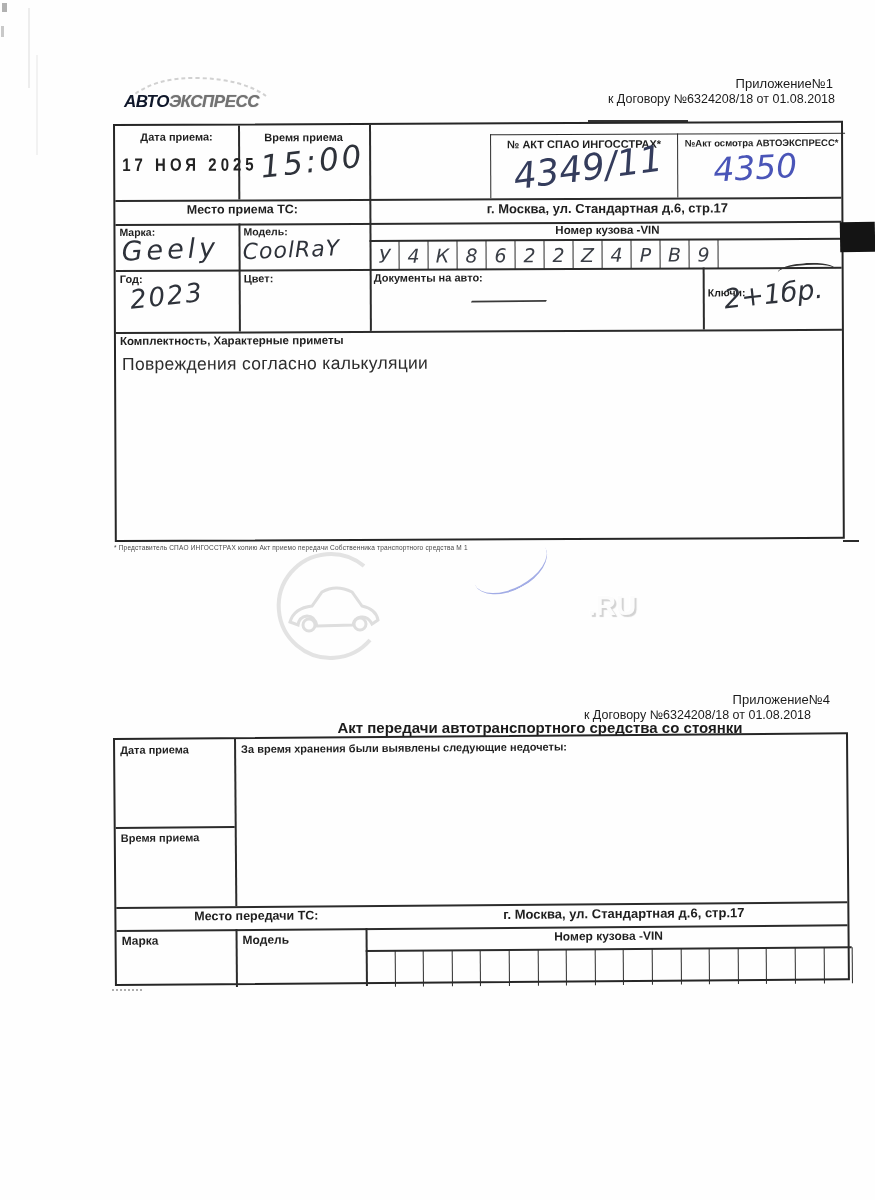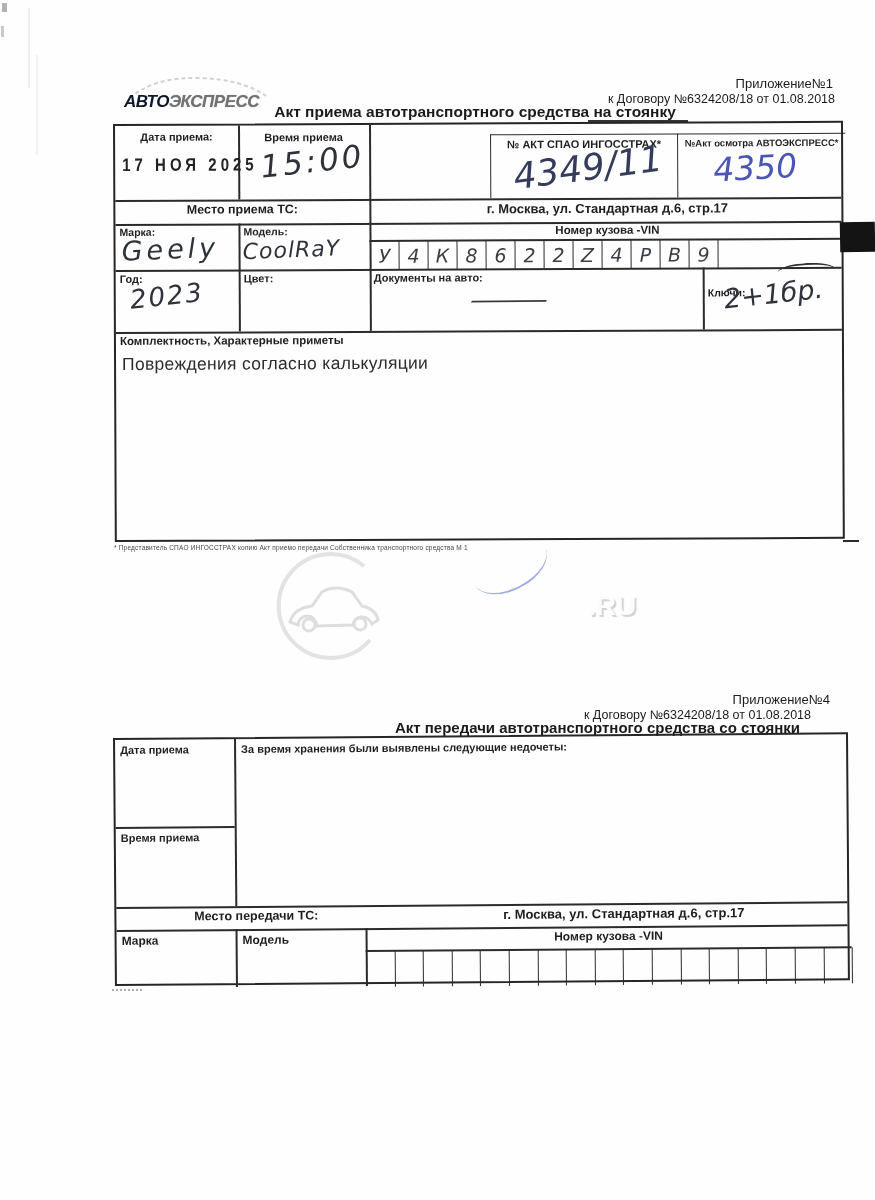--- a/index.html
+++ b/index.html
@@ -35,21 +35,20 @@
 
   <div class="abs" style="left:120px;top:74px;width:150px;height:44px;">
     <svg width="150" height="26" style="position:absolute;left:6px;top:0;" viewBox="0 0 150 26">
       <path d="M4,24 Q28,3 72,4 T140,22" fill="none" stroke="#c6c6c6" stroke-width="2" stroke-dasharray="4 3" opacity=".8"></path>
     </svg>
     <div class="abs" style="left:4px;top:18px;font-style:italic;font-weight:700;font-size:17px;letter-spacing:-0.5px;white-space:nowrap;">
       <span style="color:#0f172a;">АВТО</span><span style="color:#5a5a5a;opacity:.85;text-shadow:0 0 1px #999;">ЭКСПРЕСС</span>
     </div>
   </div>
 
-  <div class="abs" style="left:255px;top:103px;width:440px;text-align:center;font-size:15.5px;font-weight:600;color:#1b1b1b;">Акт приема автотранспортного средства на стоянку</div>
   <div class="abs" style="left:588px;top:120px;width:100px;height:1.5px;background:#333;"></div>
 
   <div class="abs tbl" style="left:113px;top:124px;width:730px;height:418px;transform:rotate(-0.25deg);transform-origin:left top;">
 
     <div class="abs gridline" style="left:0;top:74px;width:100%;height:1.5px;"></div>
     <div class="abs gridline" style="left:0;top:98px;width:100%;height:1.5px;"></div>
     <div class="abs gridline" style="left:0;top:144px;width:100%;height:1.5px;"></div>
     <div class="abs gridline" style="left:0;top:206px;width:100%;height:2px;"></div>
 
     <div class="abs gridline" style="left:123px;top:0;width:1.5px;height:74px;"></div>
@@ -120,21 +119,21 @@
       <path d="M96,18 A52,52 0 1,0 102,92" fill="none" stroke="#e3e3e3" stroke-width="4"></path>
       <path d="M22,74 Q26,60 44,58 L54,44 Q68,36 84,44 L94,58 Q108,61 110,72 L104,76 Q100,68 93,69 Q86,70 85,77 L49,78 Q47,68 39,68 Q31,69 30,77 Z" fill="none" stroke="#dedede" stroke-width="3"></path>
       <circle cx="41" cy="77" r="6" fill="none" stroke="#dedede" stroke-width="3"></circle>
       <circle cx="92" cy="76" r="6" fill="none" stroke="#dedede" stroke-width="3"></circle>
     </svg>
     <span class="wm abs" style="left:320px;top:42px;font-size:28px;">.RU</span>
   </div>
 
   <div class="abs right-text" style="top:692px;right:45px;">Приложение№4</div>
   <div class="abs right-text" style="top:708px;right:64px;font-size:12.5px;">к Договору №6324208/18 от 01.08.2018</div>
-  <div class="abs" style="left:280px;top:719px;width:520px;text-align:right;font-size:15px;font-weight:700;color:#1b1b1b;">Акт передачи автотранспортного средства со стоянки</div>
+  <div class="abs" style="left:280px;top:719px;width:520px;text-align:center;font-size:15px;font-weight:700;color:#1b1b1b;">Акт передачи автотранспортного средства со стоянки</div>
 
   <div class="abs tbl" style="left:113px;top:738px;width:735px;height:248px;transform:rotate(-0.45deg);transform-origin:left top;">
 
     <div class="abs gridline" style="left:0;top:87px;width:119px;height:1.5px;"></div>
     <div class="abs gridline" style="left:0;top:167px;width:100%;height:2px;"></div>
     <div class="abs gridline" style="left:0;top:190px;width:100%;height:1.5px;"></div>
     <div class="abs gridline" style="left:119px;top:0;width:1.5px;height:167px;"></div>
     <div class="abs gridline" style="left:119px;top:190px;width:1.5px;height:58px;"></div>
     <div class="abs gridline" style="left:249px;top:190px;width:1.5px;height:58px;"></div>
 

